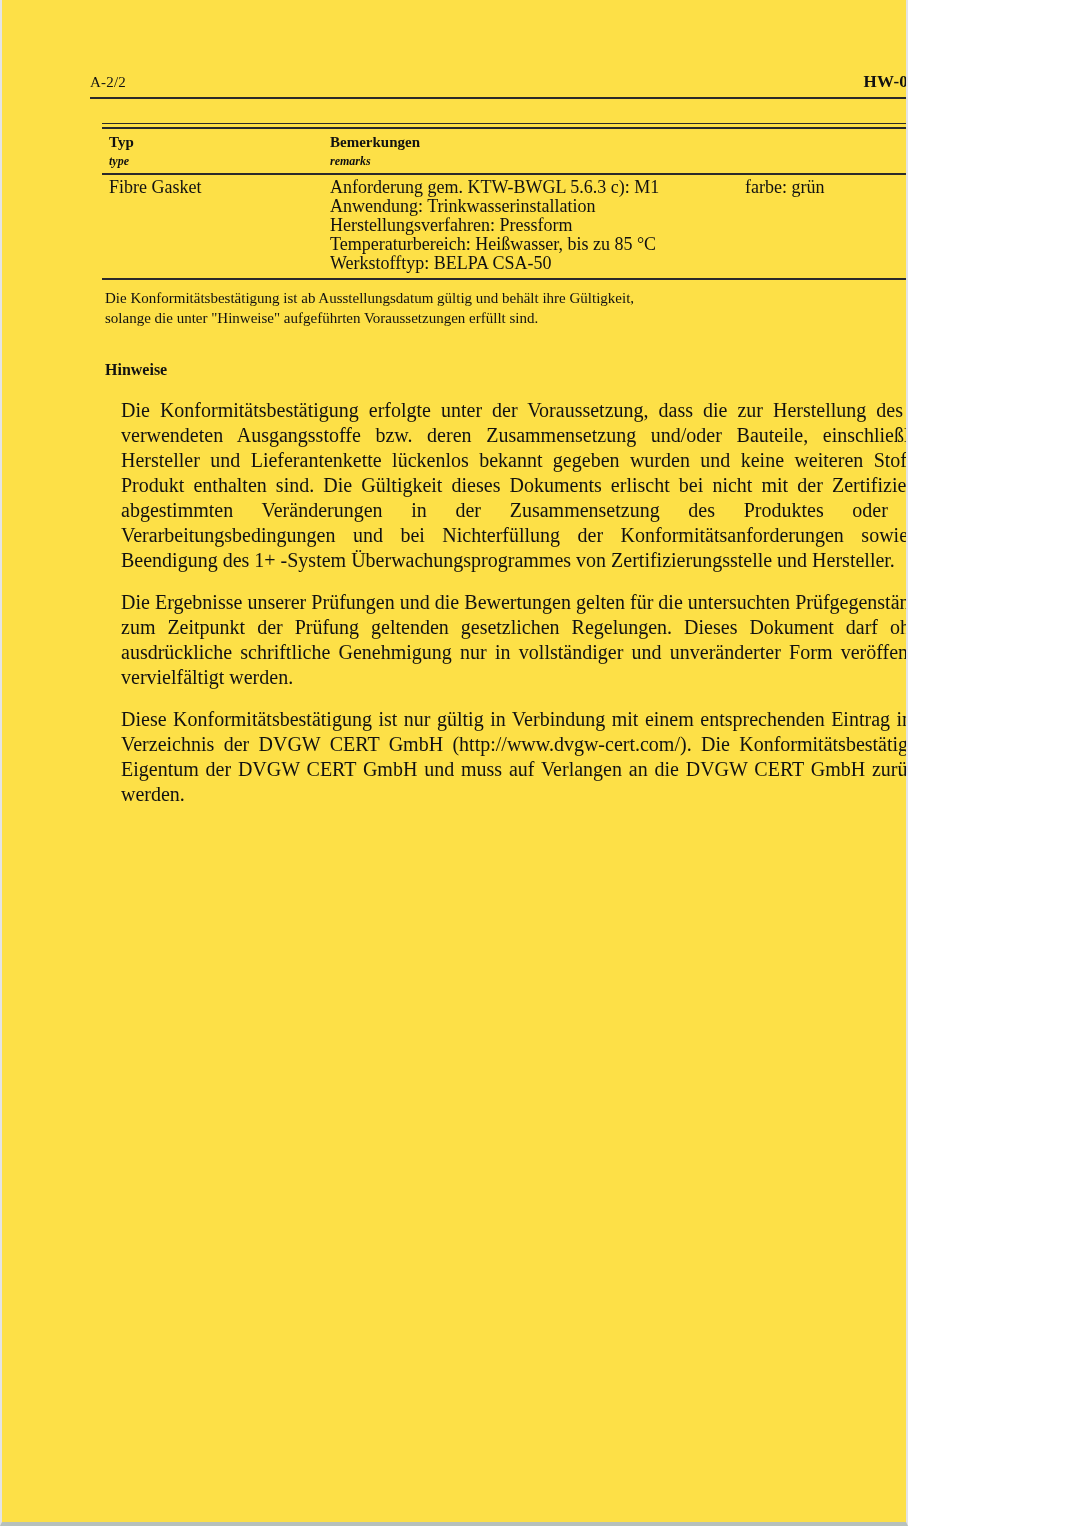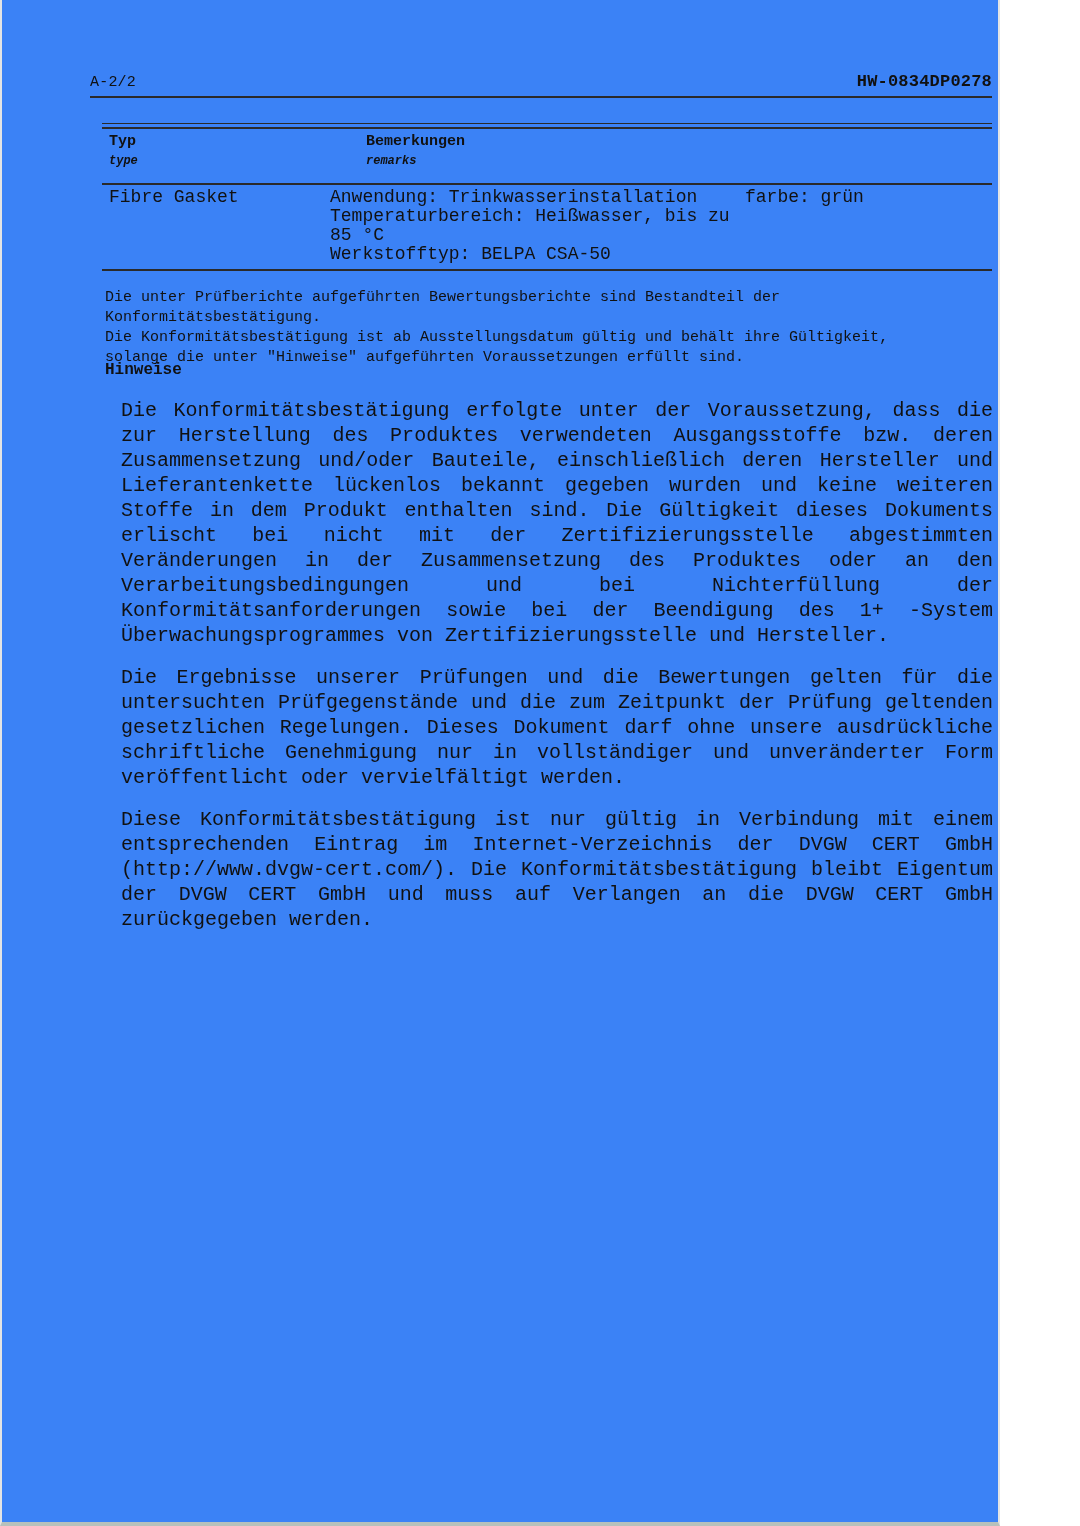--- a/index.html
+++ b/index.html
@@ -2,28 +2,28 @@
 <html><head>
 <meta charset="utf-8">
 <style>
   html, body {
     margin: 0;
     padding: 0;
     background: #ffffff;
   }
   .page {
     position: relative;
-    width: 1000px;
+    width: 908px;
     height: 1526px;
     box-sizing: border-box;
-    background: #3b82f6;
+    background: #fde047;
     border-left: 2px solid #e4e4e4;
     border-right: 2px solid #e4e4e4;
     border-bottom: 4px solid #b7c1bc;
-    font-family: Liberation Mono, monospace;
+    font-family: Liberation Serif, serif;
     color: #111111;
     overflow: hidden;
   }
 
   
   .page-header {
     position: absolute;
     left: 88px;
     top: 72px;
     width: 902px;
@@ -63,22 +63,21 @@
   .rule-heavy {
     height: 2px;
     background: #2a2a2a;
   }
   .trow {
     display: grid;
     grid-template-columns: 221px 415px 1fr;
     column-gap: 0;
   }
   .thead-row {
-    padding: 3px 0 12px 0;
-    gap: 36px;
+    padding: 3px 0 2px 0;
   }
   .thead-cell { padding-left: 7px; }
   .th-de {
     font-size: 15px;
     font-weight: bold;
     line-height: 20px;
   }
   .th-en {
     font-size: 12px;
     font-weight: bold;
@@ -148,32 +147,33 @@
         <div class="th-de">Bemerkungen</div>
         <div class="th-en">remarks</div>
       </div>
     </div>
 
     <div class="rule-heavy"></div>
 
     <div class="trow tbody-row">
       <div class="tbody-cell">Fibre Gasket</div>
       <div class="tbody-cell">
+        <div>Anforderung gem. KTW-BWGL 5.6.3 c): M1</div>
         <div>Anwendung: Trinkwasserinstallation</div>
+        <div>Herstellungsverfahren: Pressform</div>
         <div>Temperaturbereich: Heißwasser, bis zu 85 °C</div>
         <div>Werkstofftyp: BELPA CSA-50</div>
       </div>
       <div class="tbody-cell">farbe: grün</div>
     </div>
 
     <div class="rule-heavy"></div>
   </div>
 
   <div class="intro-block">
-    <div>Die unter Prüfberichte aufgeführten Bewertungsberichte sind Bestandteil der Konformitätsbestätigung.</div>
     <div>Die Konformitätsbestätigung ist ab Ausstellungsdatum gültig und behält ihre Gültigkeit,</div>
     <div>solange die unter "Hinweise" aufgeführten Voraussetzungen erfüllt sind.</div>
   </div>
 
   <div class="hinweise-heading">Hinweise</div>
 
   <div class="paragraphs">
     <p>Die Konformitätsbestätigung erfolgte unter der Voraussetzung, dass die zur Herstellung des Produktes verwendeten Ausgangsstoffe bzw. deren Zusammensetzung und/oder Bauteile, einschließlich deren Hersteller und Lieferantenkette lückenlos bekannt gegeben wurden und keine weiteren Stoffe in dem Produkt enthalten sind. Die Gültigkeit dieses Dokuments erlischt bei nicht mit der Zertifizierungsstelle abgestimmten Veränderungen in der Zusammensetzung des Produktes oder an den Verarbeitungsbedingungen und bei Nichterfüllung der Konformitätsanforderungen sowie bei der Beendigung des 1+ -System Überwachungsprogrammes von Zertifizierungsstelle und Hersteller.</p>
     <p>Die Ergebnisse unserer Prüfungen und die Bewertungen gelten für die untersuchten Prüfgegenstände und die zum Zeitpunkt der Prüfung geltenden gesetzlichen Regelungen.  Dieses Dokument darf ohne unsere ausdrückliche schriftliche Genehmigung nur in vollständiger und unveränderter Form veröffentlicht oder vervielfältigt werden.</p>
     <p>Diese Konformitätsbestätigung ist nur gültig in Verbindung mit einem entsprechenden Eintrag im Internet-Verzeichnis der DVGW CERT GmbH (http://www.dvgw-cert.com/). Die Konformitätsbestätigung bleibt Eigentum der DVGW CERT GmbH und muss auf Verlangen an die DVGW CERT GmbH zurückgegeben werden.</p>

